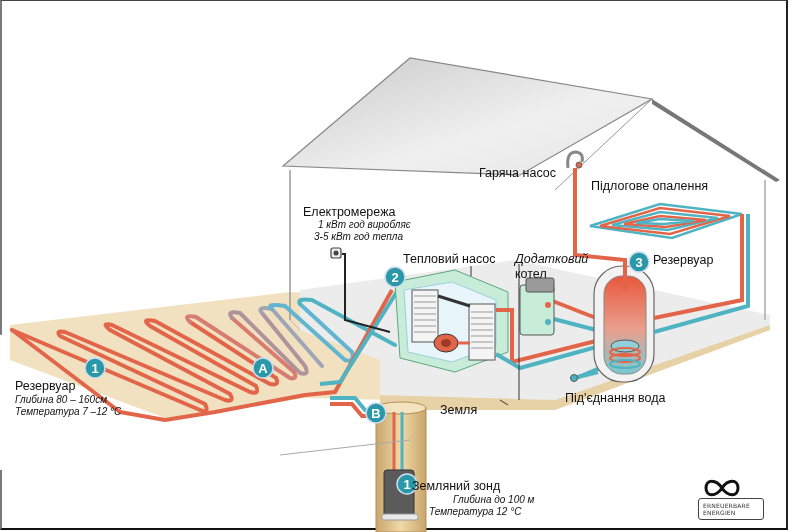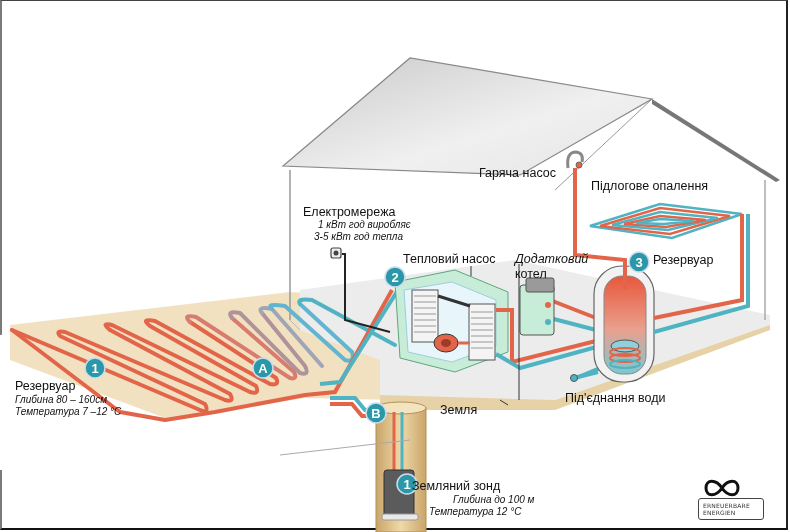--- a/index.html
+++ b/index.html
@@ -195,21 +195,21 @@
 <div class="lbl" style="left:303px;top:205px;">Електромережа</div>
 <div class="sub" style="left:303px;top:219px;margin-left:15px;">1 кВт год виробляє</div>
 <div class="sub" style="left:314px;top:231px;">3-5 кВт год тепла</div>
 
 <div class="lbl" style="left:403px;top:252px;">Тепловий насос</div>
 <div class="lbl" style="left:515px;top:252px;font-style:italic;">Додатковий</div>
 <div class="lbl" style="left:515px;top:267px;">котел</div>
 <div class="lbl" style="left:653px;top:253px;">Резервуар</div>
 <div class="lbl" style="left:479px;top:166px;">Гаряча насос</div>
 <div class="lbl" style="left:591px;top:179px;">Підлогове опалення</div>
-<div class="lbl" style="left:565px;top:391px;">Під'єднання води</div>
+<div class="lbl" style="left:565px;top:391px;">Під'єднання вода</div>
 <div class="lbl" style="left:440px;top:403px;">Земля</div>
 
 <div class="logo">
   <svg width="40" height="24" viewBox="0 0 40 24" style="position:absolute;left:4px;top:0;">
     <path d="M20,12 C14,3 4,3 4,12 C4,21 14,21 20,12 C26,3 36,3 36,12 C36,21 26,21 20,12 Z" fill="none" stroke="#111" stroke-width="3"></path>
   </svg>
   <div class="logo-box">
     <div class="logo-text">
       <div>ERNEUERBARE</div>
       <div>ENERGIEN</div>

